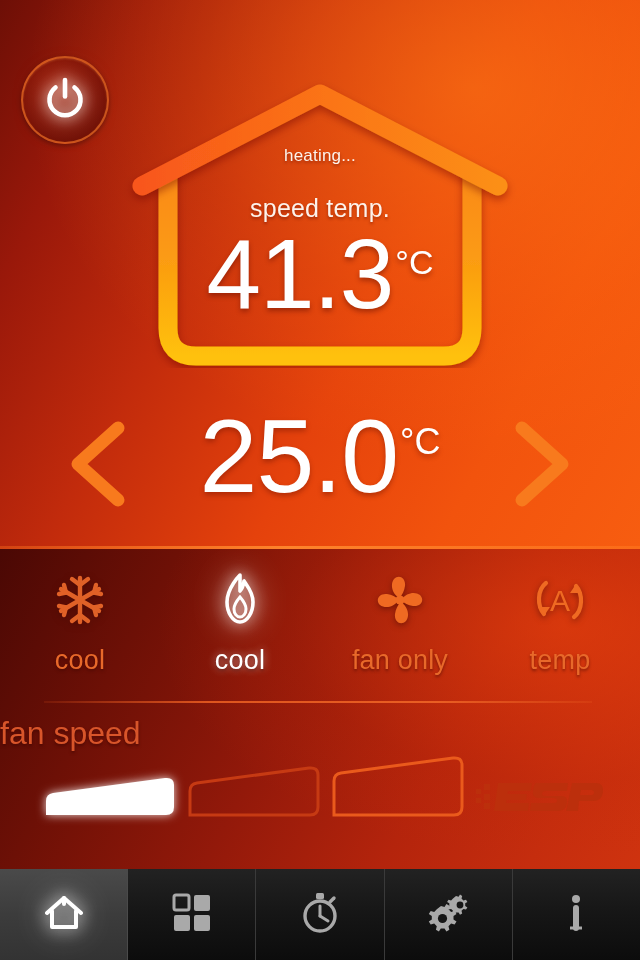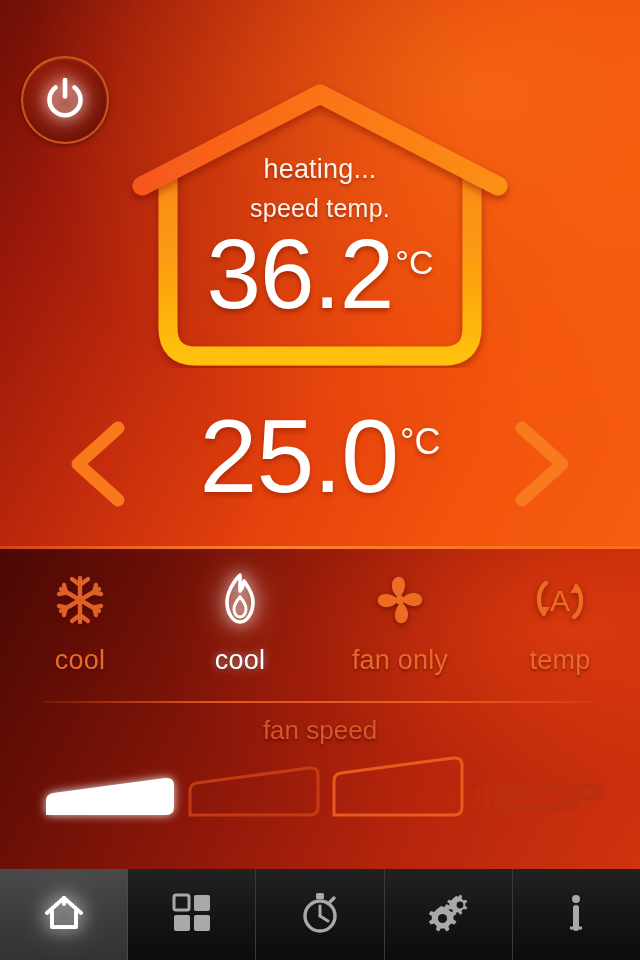--- a/index.html
+++ b/index.html
@@ -35,21 +35,21 @@
 
   
   #house { position:absolute; left:0; top:78px; width:640px; height:290px; }
 
   
   .hero-label {
     position:absolute; width:100%; text-align:center;
     color:#fdf3ec; font-weight:400; letter-spacing:0.2px;
     text-shadow:0 2px 3px rgba(90,10,0,0.45);
   }
-  #status-label { top:146px; font-size:27px;margin-top:8px; }
+  #status-label { top:146px; font-size:17px; }
   #indoor-label { top:194px; font-size:25px; }
 
   #indoor-readout {
     position:absolute; top:225px; width:100%; text-align:center;
     color:#fff; text-shadow:0 3px 5px rgba(90,12,0,0.45);
     white-space:nowrap;
   }
   #indoor-readout .big { font-size:98px; font-weight:300; letter-spacing:-1px; line-height:1; }
   #indoor-readout .unit { font-size:34px; font-weight:300; vertical-align:34px; margin-left:2px; }
 
@@ -84,22 +84,22 @@
   .mode.inactive .icon svg { filter:drop-shadow(0 2px 3px rgba(60,5,0,0.5)); }
   .mode.active .lbl { color:#fff; text-shadow:0 0 9px rgba(255,255,255,0.6), 0 2px 3px rgba(60,5,0,0.5); }
   .mode.active .icon svg { filter:drop-shadow(0 0 8px rgba(255,255,255,0.85)) drop-shadow(0 0 16px rgba(255,240,225,0.45)); }
 
   #divider {
     position:absolute; left:44px; top:152px; width:548px; height:2px;
     background:linear-gradient(90deg, rgba(226,80,25,0.15) 0%, rgba(236,96,34,0.85) 30%, rgba(238,100,38,0.9) 72%, rgba(226,80,25,0.3) 100%);
   }
 
   #fanspeed-label {
-    position:absolute; top:166px; width:100%; text-align:center;
-    font-size:26px; color:#d8552a; text-shadow:0 2px 3px rgba(50,4,0,0.5);
+    position:absolute; top:166px; width:100%; 
+    font-size:32px; color:#d8552a; text-shadow:0 2px 3px rgba(50,4,0,0.5);
   }
 
   #bars { position:absolute; left:38px; top:212px; width:430px; height:58px; }
   #bars svg { overflow:visible; }
 
   #esp-logo { position:absolute; left:476px; top:772px; width:128px; height:46px; }
 
   
   #tabbar {
     position:absolute; left:0; top:869px; width:640px; height:91px;
@@ -157,21 +157,21 @@
 
         <path d="M142 108 L320 16 L498 108" fill="none" stroke="url(#roofGrad)" stroke-width="19" stroke-linejoin="round" stroke-linecap="round" filter="url(#hShadow)"></path>
       </svg>
     </div>
 
     <div class="hero-label" id="status-label">heating...</div>
 
     <div class="hero-label" id="indoor-label">speed temp.</div>
 
     <div id="indoor-readout">
-      <span class="big">36.2</span><span class="unit">°C</span>
+      <span class="big">41.3</span><span class="unit">°C</span>
     </div>
 
 
     <div id="set-readout">
       <span class="big">25.0</span><span class="unit">°C</span>
     </div>
 
     <div class="chevron" id="chev-left">
       <svg width="74" height="92" viewBox="0 0 74 92">
         <path d="M56 10 L16 46 L56 82" fill="none" stroke="#f87a1d" stroke-width="13" stroke-linecap="round" stroke-linejoin="round"></path>

